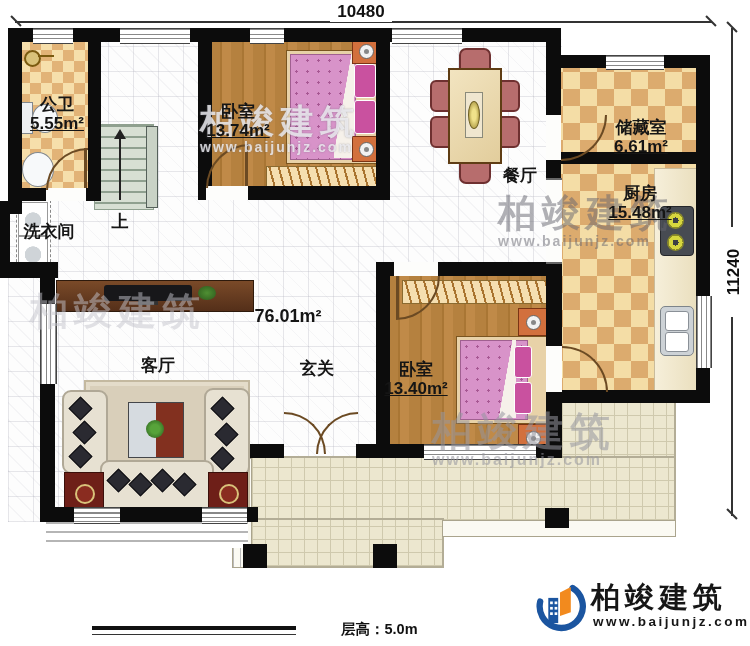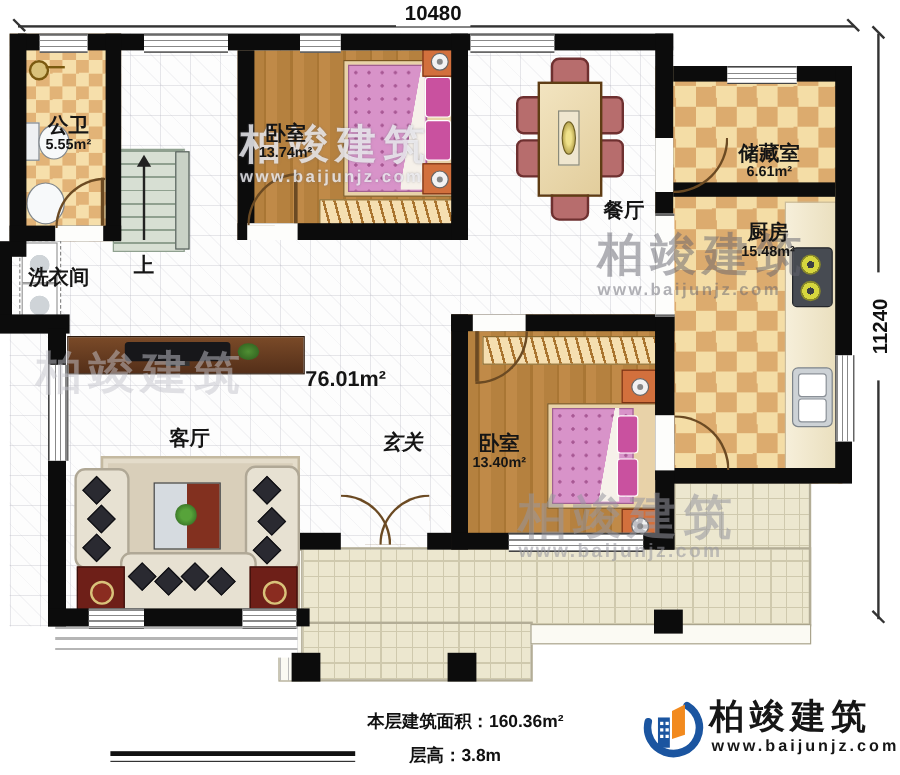--- a/index.html
+++ b/index.html
@@ -27,21 +27,21 @@
   .arc{position:absolute;border:2px solid #6b4a23;background:transparent;}
   .arc.tl{border-right:none;border-bottom:none;border-top-left-radius:100% 100%;}
   .arc.tr{border-left:none;border-bottom:none;border-top-right-radius:100% 100%;}
   .arc.br{border-left:none;border-top:none;border-bottom-right-radius:100% 100%;}
   .leaf{position:absolute;background:#6b4a23;}
   .col{position:absolute;background:#0c0c0c;}
   
   .rlab{position:absolute;transform:translateX(-50%);text-align:center;font-weight:700;
         color:#151515;line-height:1.12;white-space:nowrap;}
   .rlab .nm{font-size:17px;display:block;}
-  .rlab .ar{font-size:12px;display:block;}
+  .rlab .ar{font-size:17px;display:block;text-decoration:underline;}
   .wm{position:absolute;font-weight:700;white-space:nowrap;pointer-events:none;line-height:1.05;}
   .wm .big{display:block;letter-spacing:6px;}
   .wm .url{display:block;letter-spacing:2px;font-size:14px;}
   .dimline{position:absolute;background:#333;}
   .tick{position:absolute;width:14px;height:2px;background:#333;transform:rotate(45deg);}
   .steps{position:absolute;background:#d7dfd3;border:1px solid #8fa08f;
          background-image:repeating-linear-gradient(180deg,#8fa08f 0 1.5px,transparent 1.5px 11px);}
   .cush{position:absolute;width:15px;height:15px;background:#2a2a31;border:1px solid #101014;transform:rotate(45deg);}
   .knob{position:absolute;background:#d2703d;border:1.5px solid #7a3414;}
   .knob i{position:absolute;left:50%;top:50%;width:13px;height:13px;margin:-7.5px 0 0 -7.5px;border-radius:50%;
@@ -254,41 +254,40 @@
   </div>
   <div class="rlab" style="left:120px;top:212px;">
     <span class="nm">上</span>
   </div>
   <div class="rlab" style="left:158px;top:356px;">
     <span class="nm">客厅</span>
   </div>
   <div class="rlab" style="left:288px;top:306px;">
     <span class="nm" style="font-size:18px;">76.01m²</span>
   </div>
-  <div class="rlab" style="left:335px;top:359px;font-style:italic;">
+  <div class="rlab" style="left:317px;top:359px;">
     <span class="nm">玄关</span>
   </div>
   <div class="rlab" style="left:416px;top:360px;">
     <span class="nm">卧室</span>
     <span class="ar">13.40m²</span>
   </div>
 
   <div class="dimline" style="left:15px;top:21px;width:697px;height:1.5px;"></div>
   <div class="tick" style="left:9px;top:20px;"></div>
   <div class="tick" style="left:704px;top:20px;"></div>
   <div class="abs" style="left:330px;top:2px;width:62px;background:#fff;text-align:center;font-weight:700;font-size:17px;">10480</div>
   <div class="dimline" style="left:731px;top:28px;width:1.5px;height:488px;"></div>
   <div class="tick" style="left:725px;top:26px;"></div>
   <div class="tick" style="left:725px;top:513px;"></div>
   <div class="abs" style="left:689px;top:262px;width:90px;height:20px;transform:rotate(-90deg);text-align:center;font-weight:700;font-size:17px;background:#fff;">11240</div>
 
   <div class="abs" style="left:92px;top:626px;width:204px;border-top:4px solid #111;"></div>
   <div class="abs" style="left:92px;top:634px;width:204px;border-top:1.5px solid #333;"></div>
-  <div class="abs" style="left:306px;top:592px;font-weight:700;font-size:14.5px;">本层建筑面积：160.36m²</div>
-  <div class="abs" style="left:341px;top:620px;font-weight:700;font-size:14.5px;">层高：3.8m</div>
+  <div class="abs" style="left:341px;top:620px;font-weight:700;font-size:14.5px;">层高：5.0m</div>
 
   <div class="abs" style="left:533px;top:574px;width:200px;height:64px;">
     <span style="position:absolute;left:0;top:2px;">
       <svg width="54" height="60" viewBox="0 0 60 66">
         <path d="M44 13 A24 24 0 1 1 8 28" fill="none" stroke="#1b55a0" stroke-width="7" stroke-linecap="round"></path>
         <polygon points="30,18 42,12 42,40 30,44" fill="#f28a1e"></polygon>
         <rect x="17" y="24" width="11" height="28" fill="#1b55a0"></rect>
         <rect x="19" y="28" width="3" height="3" fill="#fff"></rect>
           <rect x="24" y="28" width="3" height="3" fill="#fff"></rect>
         <rect x="19" y="34" width="3" height="3" fill="#fff"></rect>

